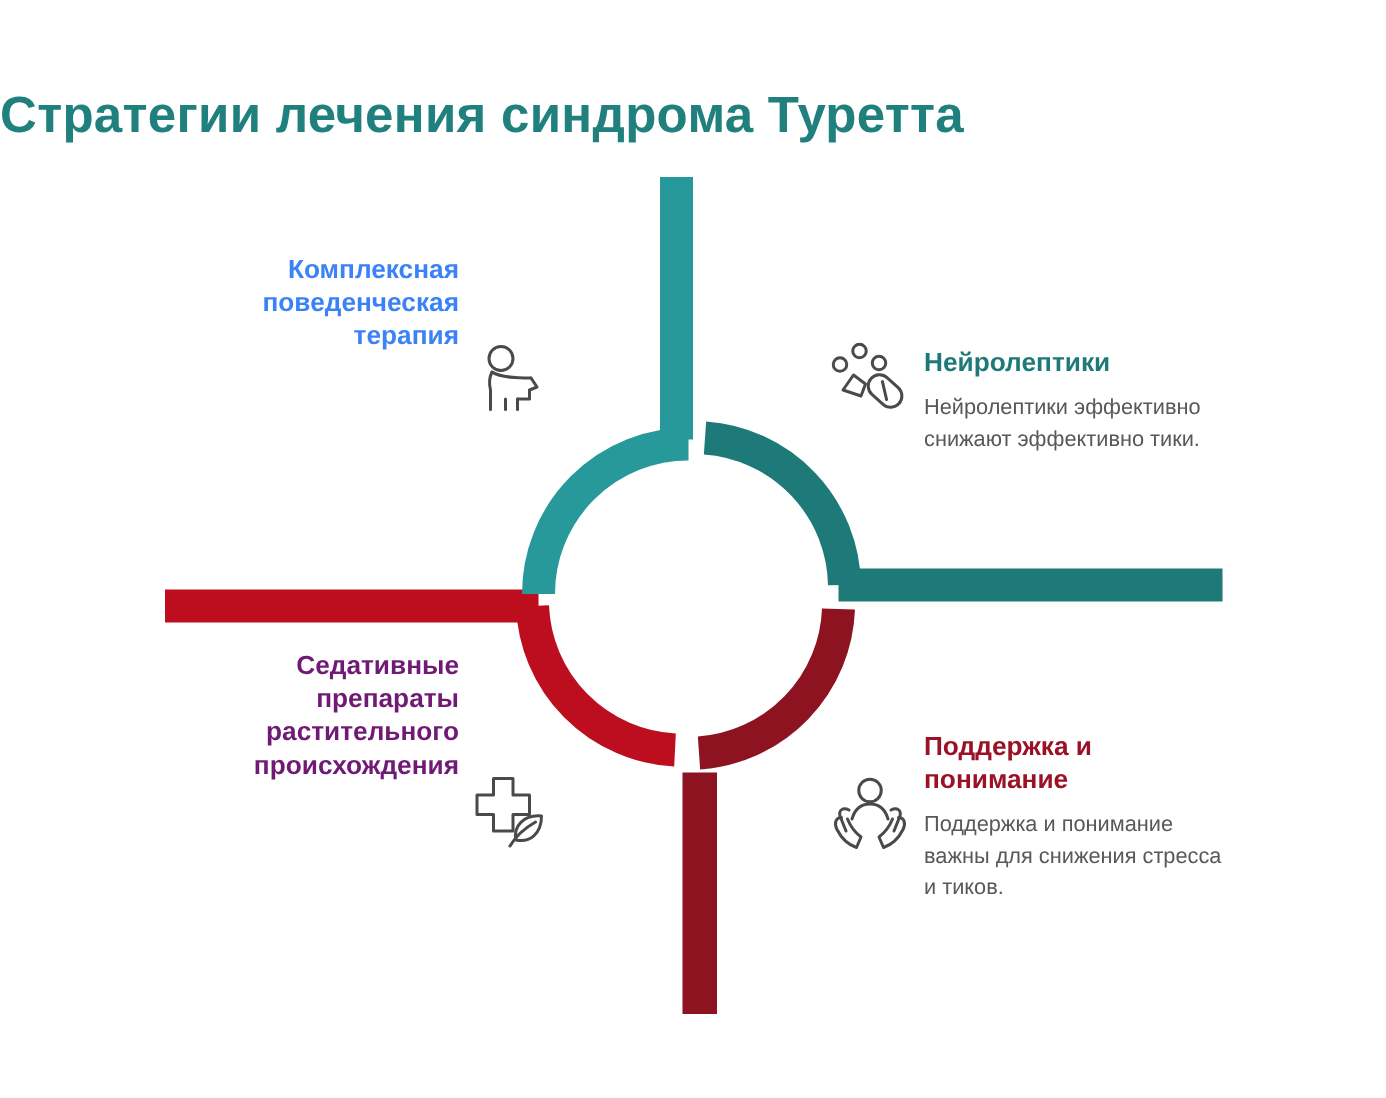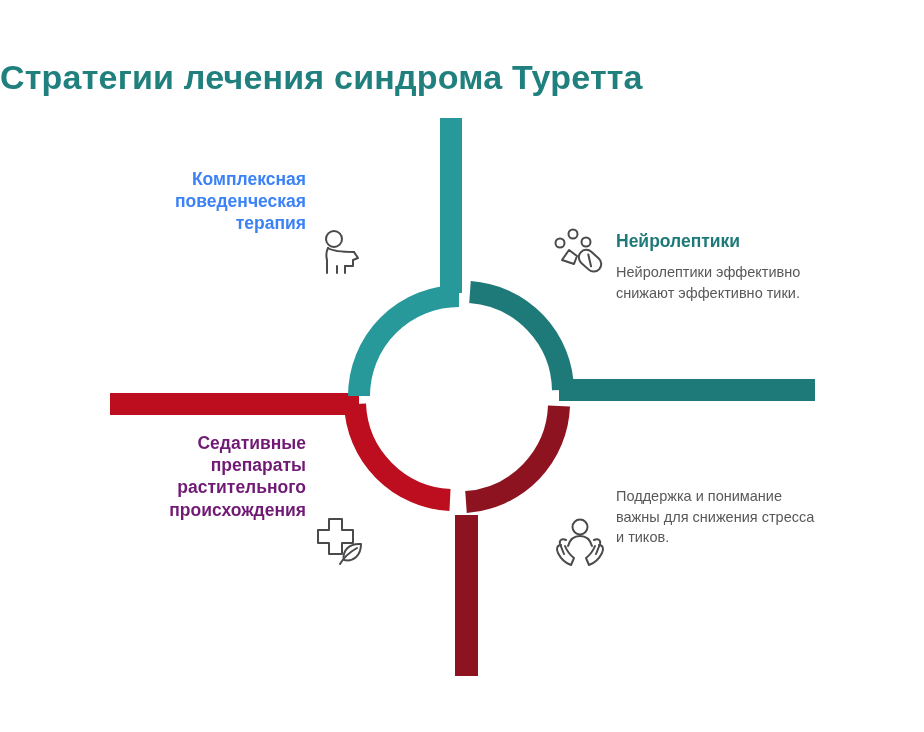--- a/index.html
+++ b/index.html
@@ -162,20 +162,21 @@
 <div class="icon-slot" id="icon-herbal">
   <svg viewBox="0 0 56 56" xmlns="http://www.w3.org/2000/svg" fill="none" stroke="#4a4a4d" stroke-width="2" stroke-linecap="round" stroke-linejoin="round">
     <path d="M 17 7 L 30 7 L 30 18 L 41 18 L 41 31 L 30 31 L 30 42
              L 17 42 L 17 31 L 6 31 L 6 18 L 17 18 Z"></path>
     <path d="M 49 32 C 49 44 41 50 32 48 C 30 39 37 31 49 32 Z"></path>
     <path d="M 28 52 C 32 45 38 40 45 36"></path>
   </svg>
 </div>
 
 <div class="quadrant" id="quad-support">
+  <p class="q-heading red-dark-heading">Поддержка и понимание</p>
   <p class="q-body">Поддержка и понимание важны для снижения стресса и тиков.</p>
 </div>
 
 <div class="icon-slot" id="icon-support">
   <svg viewBox="0 0 56 56" xmlns="http://www.w3.org/2000/svg" fill="none" stroke="#4a4a4d" stroke-width="2" stroke-linecap="round" stroke-linejoin="round">
     <circle cx="28" cy="11" r="7.5"></circle>
     <path d="M 16 30 C 18 23 22 20 28 20 C 34 20 38 23 40 30"></path>
     <path d="M 14 24 C 10 22 7 24 8 28 L 12 38"></path>
     <path d="M 9 29 C 5 29 4 33 6 37 C 9 43 13 47 19 49 L 22 42
              C 18 39 15 35 13 30"></path>

